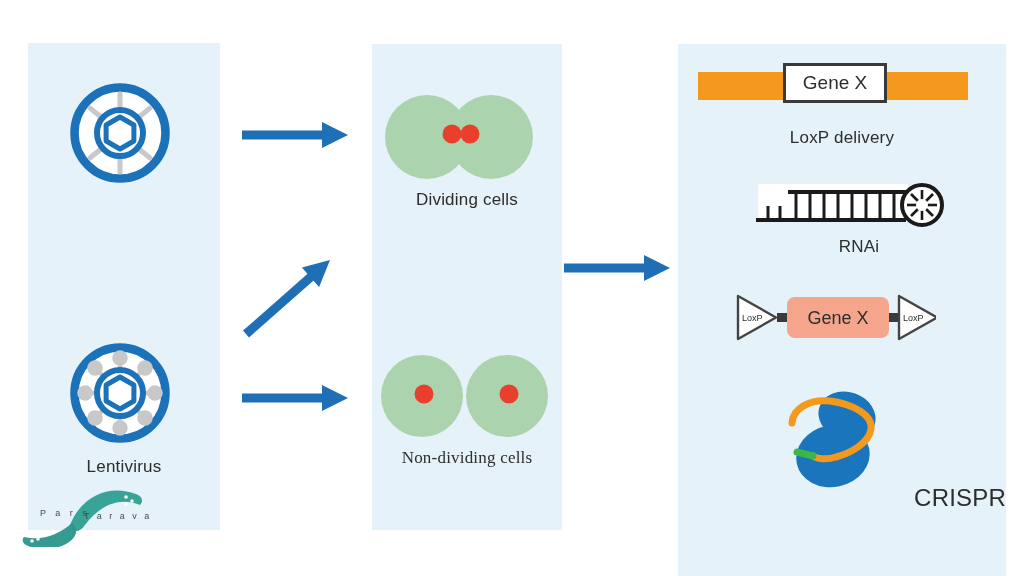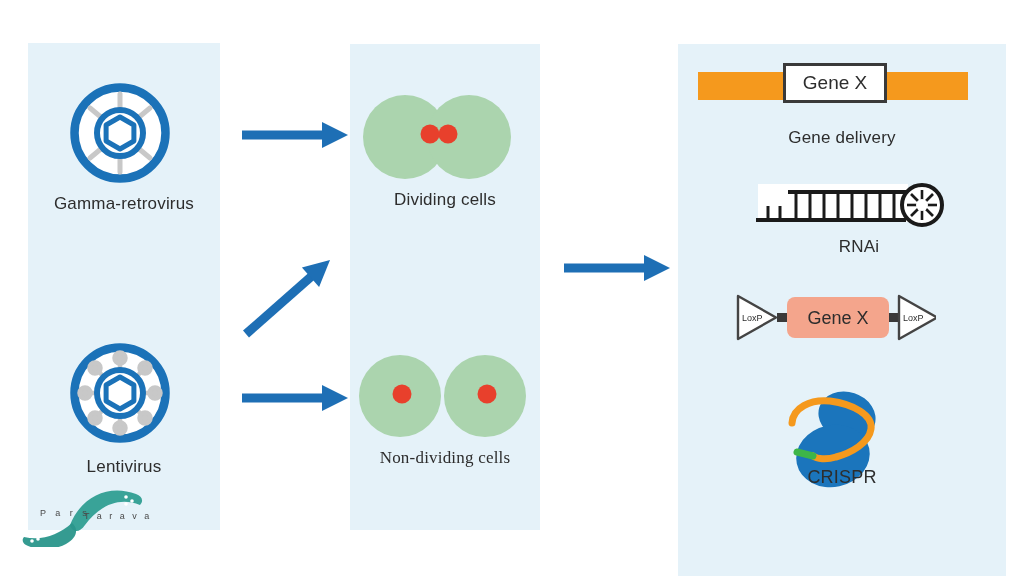--- a/index.html
+++ b/index.html
@@ -2,21 +2,21 @@
 <html><head>
 <meta charset="utf-8">
 <style>
   html,body{margin:0;padding:0;background:#ffffff;}
   .canvas{
     position:relative;width:1024px;height:576px;background:#ffffff;overflow:hidden;
     font-family:"Liberation Sans",sans-serif;color:#2d2d2d;
   }
   .panel{position:absolute;background:#e5f2f9;}
   #panel-vectors{left:28px;top:43px;width:192px;height:487px;}
-  #panel-cells{left:350px;top:44px;width:190px;height:486px;}
+  #panel-cells{left:372px;top:44px;width:190px;height:486px;}
   #panel-tools{left:678px;top:44px;width:328px;height:544px;}
   .abs{position:absolute;}
   .lbl{position:absolute;left:0;width:100%;text-align:center;font-size:17px;color:#2d2d2d;letter-spacing:.2px;}
   .orange-bar{position:absolute;left:20px;top:28px;width:270px;height:28px;background:#f5991d;}
   .genex-box{
     position:absolute;left:105px;top:19px;width:104px;height:40px;box-sizing:border-box;
     background:#ffffff;border:3px solid #3a3a3a;display:flex;align-items:center;justify-content:center;
     font-size:19px;color:#2d2d2d;
   }
   svg{display:block;}
@@ -34,21 +34,20 @@
         <line x1="55" y1="55" x2="55" y2="16"></line>
         <line x1="55" y1="55" x2="55" y2="94"></line>
         <line x1="55" y1="55" x2="85" y2="30"></line>
         <line x1="55" y1="55" x2="25" y2="30"></line>
         <line x1="55" y1="55" x2="85" y2="80"></line>
         <line x1="55" y1="55" x2="25" y2="80"></line>
       </g>
       <circle cx="55" cy="55" r="23" fill="#ffffff" stroke="#1b72b8" stroke-width="6"></circle>
       <polygon points="55,39 68.9,47 68.9,63 55,71 41.1,63 41.1,47" fill="#ffffff" stroke="#1b72b8" stroke-width="5" stroke-linejoin="round"></polygon>
     </svg>
-    <div class="lbl" style="top:151px;">Gamma-retrovirus</div>
 
     <svg class="abs" style="left:37px;top:295px;" width="110" height="110" viewBox="0 0 110 110">
       <circle cx="55" cy="55" r="45.5" fill="#ffffff" stroke="#1b72b8" stroke-width="8.5"></circle>
       <g stroke="#c8c8c8" stroke-width="4.5" fill="#c8c8c8">
         <line x1="55" y1="55" x2="55" y2="21"></line>
           <circle cx="55" cy="20" r="5.5"></circle>
         <line x1="55" y1="55" x2="55" y2="89"></line>
           <circle cx="55" cy="90" r="5.5"></circle>
         <line x1="55" y1="55" x2="21" y2="55"></line>
           <circle cx="20" cy="55" r="5.5"></circle>
@@ -122,21 +121,21 @@
       <circle cx="46" cy="42" r="9.5" fill="#e8402c"></circle>
       <circle cx="131" cy="42" r="9.5" fill="#e8402c"></circle>
     </svg>
     <div class="lbl" style="top:404px;font-family:Liberation Serif, serif;">Non-dividing cells</div>
   </div>
 
   <div class="panel" id="panel-tools">
 
     <div class="orange-bar"></div>
     <div class="genex-box">Gene X</div>
-    <div class="lbl" style="top:84px;">Gene delivery</div>
+    <div class="lbl" style="top:84px;">LoxP delivery</div>
 
     <svg class="abs" style="left:72px;top:138px;" width="196" height="52" viewBox="0 0 196 52">
       <rect x="8" y="2" width="150" height="38" fill="#ffffff"></rect>
       <circle cx="172" cy="23" r="20" fill="#ffffff" stroke="#1a1a1a" stroke-width="4"></circle>
       <g stroke="#1a1a1a" stroke-width="2.6">
         <line x1="172" y1="8" x2="172" y2="38"></line>
         <line x1="157" y1="23" x2="187" y2="23"></line>
         <line x1="161" y1="12" x2="183" y2="34"></line>
         <line x1="161" y1="34" x2="183" y2="12"></line>
       </g>
@@ -170,16 +169,16 @@
       <text x="6" y="27" font-size="9" fill="#2d2d2d">LoxP</text>
       <text x="167" y="27" font-size="9" fill="#2d2d2d">LoxP</text>
     </svg>
 
     <svg class="abs" style="left:102px;top:344px;" width="115" height="112" viewBox="0 0 115 112">
       <ellipse cx="67" cy="28" rx="29" ry="24" fill="#1b75bc" transform="rotate(18 67 28)"></ellipse>
       <ellipse cx="53" cy="68" rx="37" ry="31" fill="#1b75bc" transform="rotate(-12 53 68)"></ellipse>
       <path d="M 12,35 C 13,20 30,11 50,13 C 73,16 93,27 91,41 C 89,55 71,65 56,69 C 46,72 37,71 33,68" fill="none" stroke="#f5991d" stroke-width="7" stroke-linecap="round"></path>
       <line x1="17" y1="64" x2="33" y2="68" stroke="#3eb549" stroke-width="7" stroke-linecap="round"></line>
     </svg>
-    <div class="lbl" style="top:423px;font-size:18px;">CRISPR</div>
+    <div class="lbl" style="top:440px;font-size:24px;text-align:right;">CRISPR</div>
   </div>
 
 </div>
 
 </body></html>

